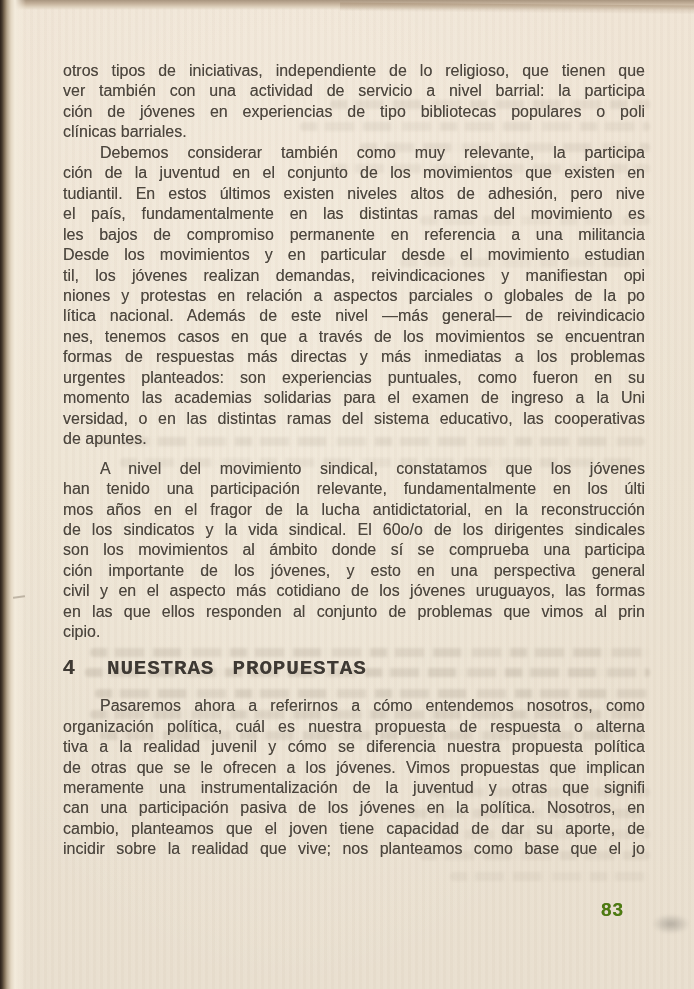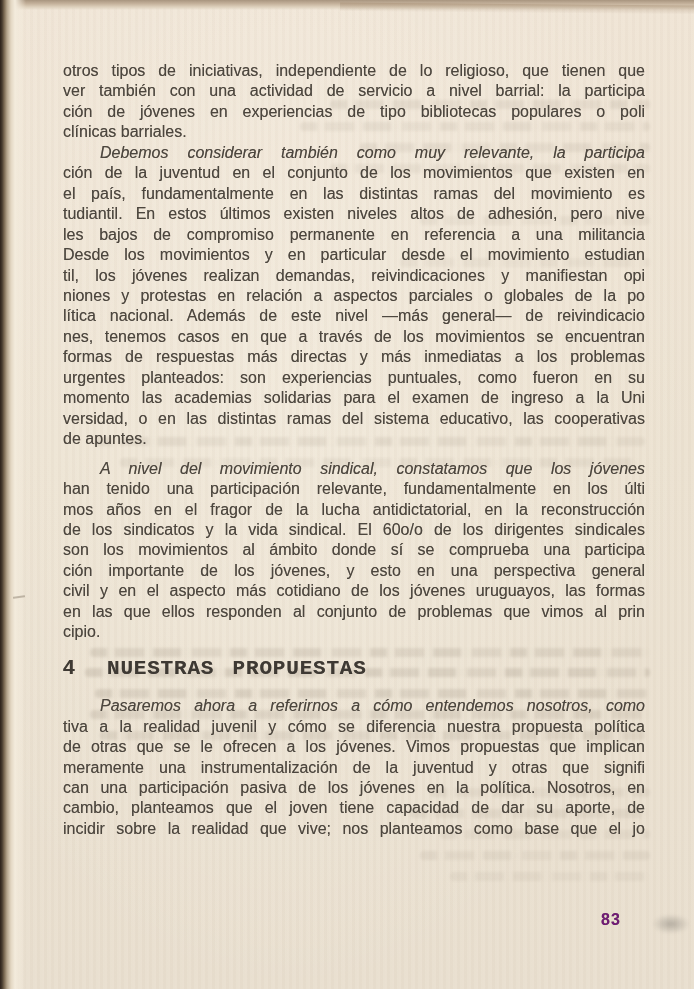--- a/index.html
+++ b/index.html
@@ -66,40 +66,39 @@
     position: absolute; left: 63px; top: 61px; width: 582px;
     color: #4c463e;
     font-size: 16px;
     line-height: 20.45px;
     text-shadow: 0 0 0.5px rgba(76,70,62,0.55);
   }
   .para { margin: 0; }
   .para.gap { margin-top: 9px; }
   .line { white-space: normal; }
   .line.j { text-align: justify; text-align-last: justify; }
-  .line.ind { text-indent: 37px; font-style: italic; }
+  .line.ind { text-indent: 37px; }
 
   .heading {
     margin: 14px 0 17px 0;
     display: flex; align-items: baseline;
     font-size: 21px; font-weight: bold;
     letter-spacing: 0.8px;
     color: #3e3933;
     text-shadow: 0 0 0.5px rgba(62,57,51,0.6);
   }
   .heading-number { width: 44px; flex: 0 0 44px; }
   .heading-title { word-spacing: 5px; font-family: Liberation Mono, monospace; }
 
   .page-number {
     position: absolute; left: 601px; top: 899px;
-    font-size: 16px; font-weight: bold;
-    color: #701a75;
+    font-size: 19px; font-weight: bold;
+    color: #4d7c0f;
     letter-spacing: 1px;
     text-shadow: 0 0 0.5px rgba(70,65,58,0.6);
-    margin-top: 12px;
   }
 </style>
 </head>
 <body>
 
 <div class="paper-texture"></div>
 <div class="top-edge"></div>
 <div class="top-edge-right"></div>
 <div class="left-edge"></div>
 <div class="bleed-layer">
@@ -128,22 +127,22 @@
 <div class="text-column">
     <div class="para">
       <div class="line j">otros tipos de iniciativas, independiente de lo religioso, que tienen que</div>
       <div class="line j">ver también con una actividad de servicio a nivel barrial: la participa</div>
       <div class="line j">ción de jóvenes en experiencias de tipo bibliotecas populares o poli</div>
       <div class="line">clínicas barriales.</div>
     </div>
     <div class="para">
       <div class="line j ind">Debemos considerar también como muy relevante, la participa</div>
       <div class="line j">ción de la juventud en el conjunto de los movimientos que existen en</div>
+      <div class="line j">tudiantil. En estos últimos existen niveles altos de adhesión, pero nive</div>
       <div class="line j">el país, fundamentalmente en las distintas ramas del movimiento es</div>
-      <div class="line j">tudiantil. En estos últimos existen niveles altos de adhesión, pero nive</div>
       <div class="line j">les bajos de compromiso permanente en referencia a una militancia</div>
       <div class="line j">Desde los movimientos y en particular desde el movimiento estudian</div>
       <div class="line j">til, los jóvenes realizan demandas, reivindicaciones y manifiestan opi</div>
       <div class="line j">niones y protestas en relación a aspectos parciales o globales de la po</div>
       <div class="line j">lítica nacional. Además de este nivel —más general— de reivindicacio</div>
       <div class="line j">nes, tenemos casos en que a través de los movimientos se encuentran</div>
       <div class="line j">formas de respuestas más directas y más inmediatas a los problemas</div>
       <div class="line j">urgentes planteados: son experiencias puntuales, como fueron en su</div>
       <div class="line j">momento las academias solidarias para el examen de ingreso a la Uni</div>
       <div class="line j">versidad, o en las distintas ramas del sistema educativo, las cooperativas</div>
@@ -161,20 +160,21 @@
       <div class="line j">civil y en el aspecto más cotidiano de los jóvenes uruguayos, las formas</div>
       <div class="line j">en las que ellos responden al conjunto de problemas que vimos al prin</div>
       <div class="line">cipio.</div>
     </div>
     <h2 class="heading gap">
       <span class="heading-number">4</span>
       <span class="heading-title">NUESTRAS PROPUESTAS</span>
     </h2>
     <div class="para">
       <div class="line j ind">Pasaremos ahora a referirnos a cómo entendemos nosotros, como</div>
+      <div class="line j">organización política, cuál es nuestra propuesta de respuesta o alterna</div>
       <div class="line j">tiva a la realidad juvenil y cómo se diferencia nuestra propuesta política</div>
       <div class="line j">de otras que se le ofrecen a los jóvenes. Vimos propuestas que implican</div>
       <div class="line j">meramente una instrumentalización de la juventud y otras que signifi</div>
       <div class="line j">can una participación pasiva de los jóvenes en la política. Nosotros, en</div>
       <div class="line j">cambio, planteamos que el joven tiene capacidad de dar su aporte, de</div>
       <div class="line j">incidir sobre la realidad que vive; nos planteamos como base que el jo</div>
     </div>
   </div>
 
 <div class="page-number">83</div>

